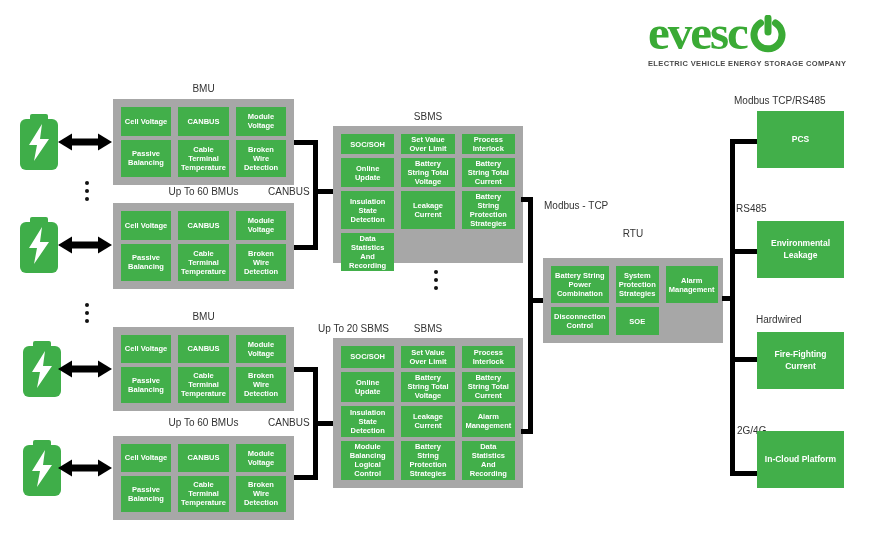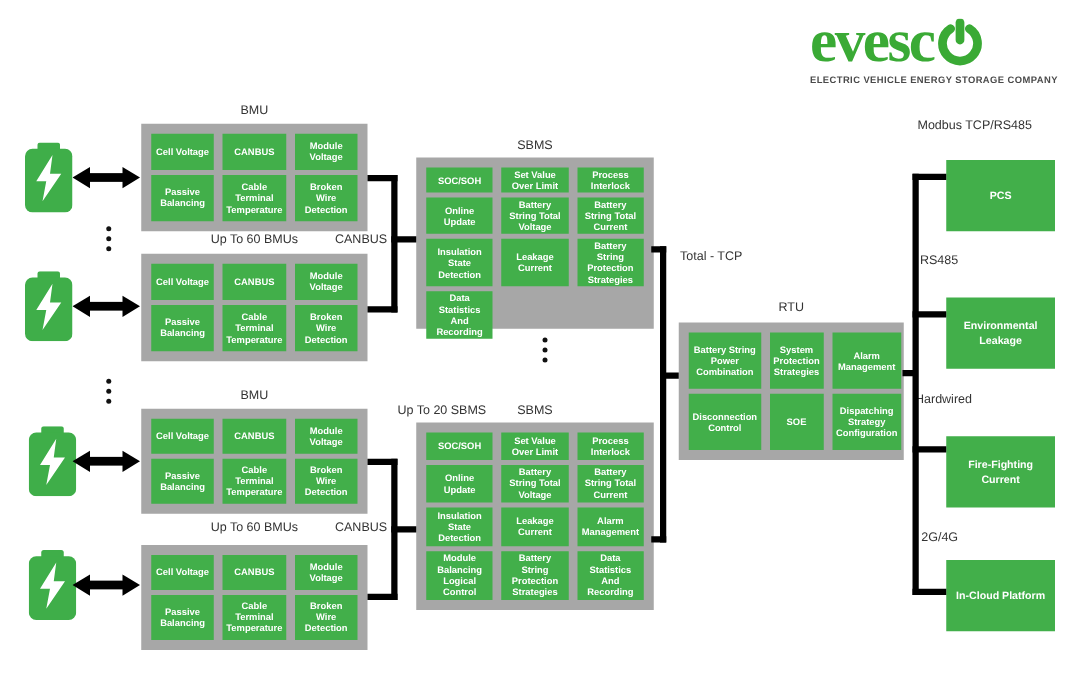--- a/index.html
+++ b/index.html
@@ -15,21 +15,21 @@
 
   
   .panel { position: absolute; background: #a7a7a7; display: grid; grid-template-columns: 1fr 1fr 1fr; gap: 4px 7px; padding: 8px; }
   .cell { background: #42af4a; color: #fff; font-size: 7.5px; font-weight: bold; display: flex; align-items: center; justify-content: center; text-align: center; line-height: 1.2; padding: 1px 3px; }
 
   
   .title, .label { position: absolute; font-size: 10px; font-weight: normal; color: #333; white-space: nowrap; }
   .title { text-align: center; }
 
   
-  .gbox { position: absolute; left: 757px; width: 87px; height: 57px; background: #42af4a; color: #fff; font-weight: bold; font-size: 8.5px; display: flex; align-items: center; justify-content: center; text-align: center; line-height: 1.35; padding: 2px 7px; margin-top: 17px; }
+  .gbox { position: absolute; left: 757px; width: 87px; height: 57px; background: #42af4a; color: #fff; font-weight: bold; font-size: 8.5px; display: flex; align-items: center; justify-content: center; text-align: center; line-height: 1.35; padding: 2px 7px; }
 
   
   .ln { position: absolute; background: #000; }
 
   
   .dots { position: absolute; display: flex; flex-direction: column; gap: 4px; }
   .dots i { width: 4px; height: 4px; border-radius: 50%; background: #111; }
 
   .battery, .arrow { position: absolute; }
 </style>
@@ -171,36 +171,35 @@
     <div class="cell">Battery String Total Voltage</div>
     <div class="cell">Battery String Total Current</div>
     <div class="cell">Insulation State Detection</div>
     <div class="cell">Leakage Current</div>
     <div class="cell">Alarm Management</div>
     <div class="cell">Module Balancing Logical Control</div>
     <div class="cell">Battery String Protection Strategies</div>
     <div class="cell">Data Statistics And Recording</div>
   </div>
 
-  <div class="label" style="left:544px;top:200px">Total - TCP</div>
-  <div class="title" style="left:543px;top:241px;width:180px">RTU</div>
-  <div class="panel" style="left:543px;top:258px;width:180px;height:110px">
+  <div class="label" style="left:544px;top:200px">Modbus - TCP</div>
+  <div class="title" style="left:543px;top:228px;width:180px">RTU</div>
+  <div class="panel" style="left:543px;top:258px;width:180px;height:85px">
     <div class="cell">Battery String Power Combination</div>
     <div class="cell">System Protection Strategies</div>
     <div class="cell">Alarm Management</div>
     <div class="cell">Disconnection Control</div>
     <div class="cell">SOE</div>
-    <div class="cell">Dispatching Strategy Configuration</div>
   </div>
 
   <div class="label" style="left:734px;top:95px">Modbus TCP/RS485</div>
   <div class="gbox" style="top:111px">PCS</div>
   <div class="label" style="left:736px;top:203px">RS485</div>
   <div class="gbox" style="top:221px">Environmental Leakage</div>
-  <div class="label" style="left:732px;top:314px">Hardwired</div>
+  <div class="label" style="left:756px;top:314px">Hardwired</div>
   <div class="gbox" style="top:332px">Fire-Fighting Current</div>
   <div class="label" style="left:737px;top:425px">2G/4G</div>
   <div class="gbox" style="top:431px">In-Cloud Platform</div>
 
   <div class="ln" style="left:294px;top:140px;width:24px;height:5px"></div>
   <div class="ln" style="left:313px;top:140px;width:5px;height:110px"></div>
   <div class="ln" style="left:294px;top:245px;width:24px;height:5px"></div>
   <div class="ln" style="left:313px;top:189px;width:20px;height:5px"></div>
 
   <div class="ln" style="left:294px;top:367px;width:24px;height:5px"></div>

